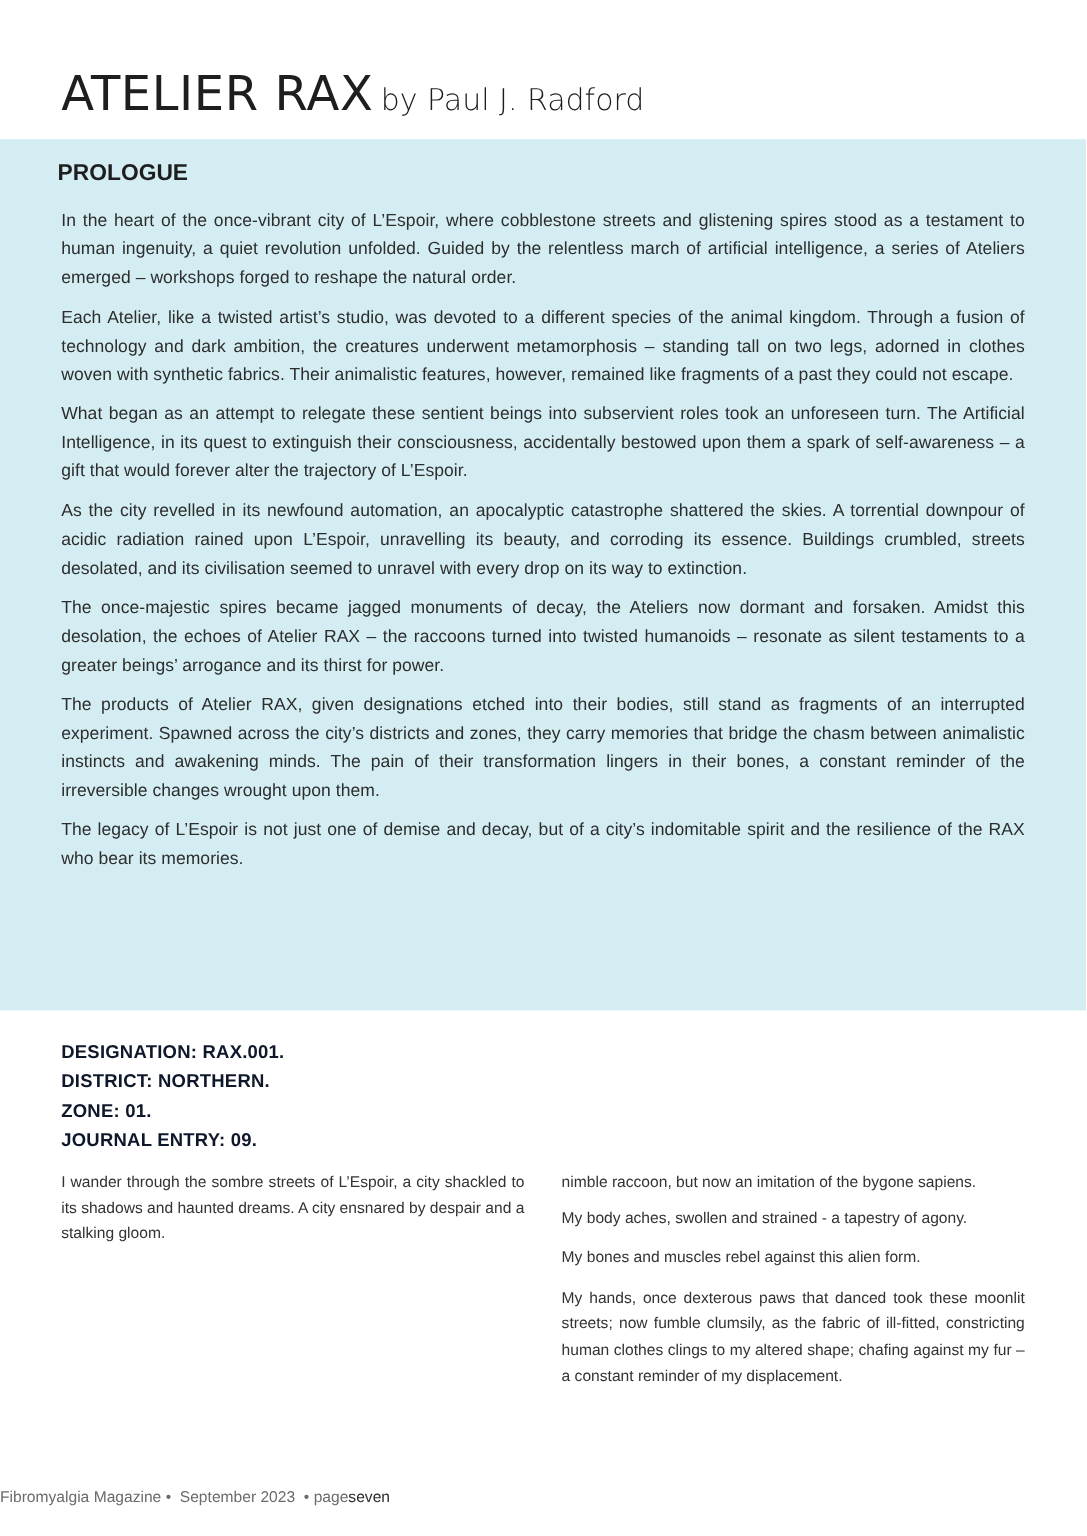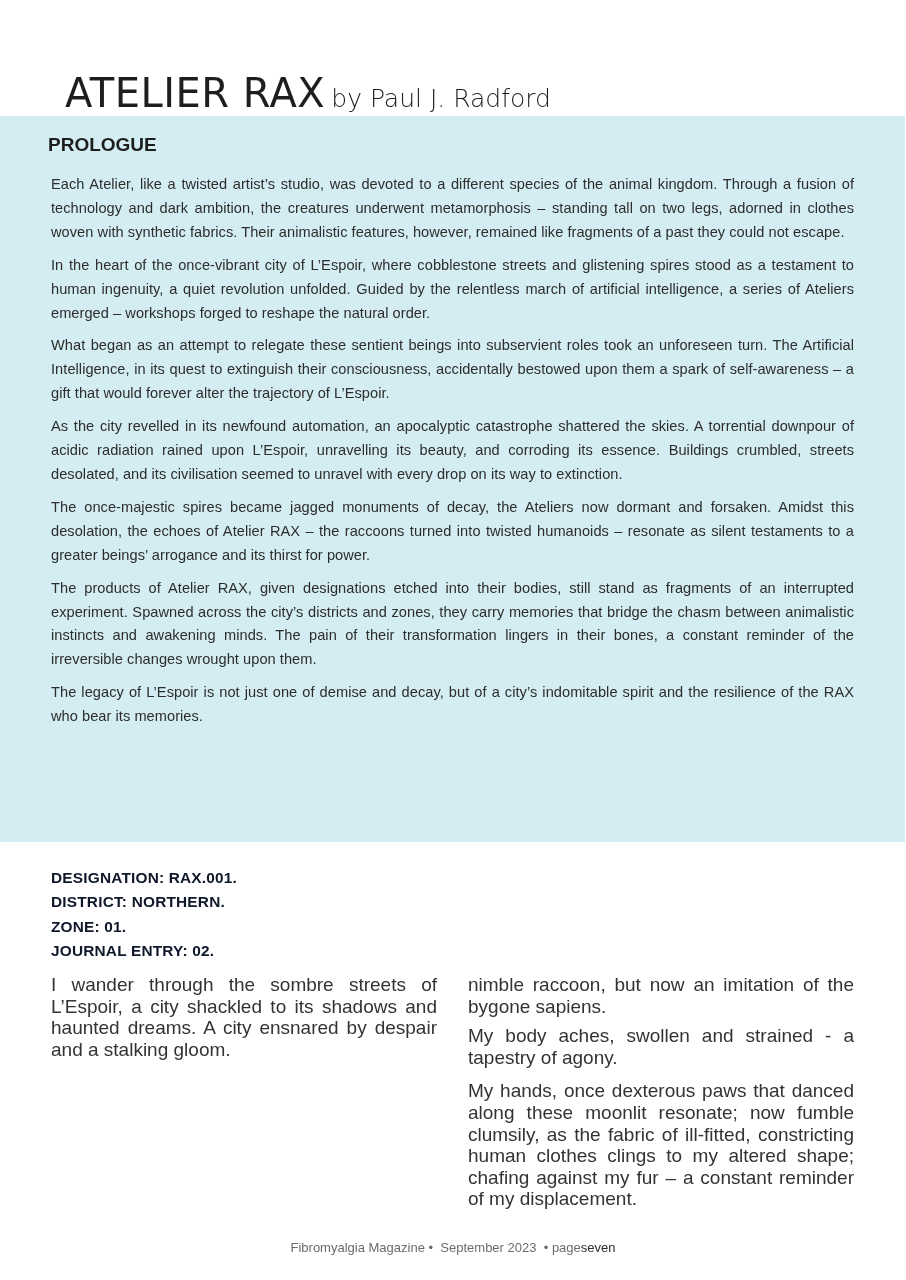--- a/index.html
+++ b/index.html
@@ -1,21 +1,21 @@
 <!DOCTYPE html>
 <html><head>
 <meta charset="utf-8">
 <style>
   html, body { margin: 0; padding: 0; }
   body {
     width: 906px; height: 1280px; background: #ffffff; position: relative; overflow: hidden;
     font-family: "DejaVu Sans", "Liberation Sans", sans-serif; color: #2b2b2b;
   }
   .title {
-    position: absolute; left: 51px; top: 56px; margin: 14px; white-space: nowrap;
+    position: absolute; left: 51px; top: 56px; margin: 0; white-space: nowrap;
     font-family: "DejaVu Sans", sans-serif; font-weight: 300; color: #1e1e1e;
   }
   .title .main { font-size: 40px; letter-spacing: 0.5px; font-weight: normal; -webkit-text-stroke: 0; }
   .title .byline { font-size: 25px; margin-left: 6px; }
   .panel {
     position: absolute; left: 0; top: 116px; width: 905px; height: 726px; background: #d3edf2;
   }
   .prologue {
     position: absolute; left: 51px; top: 173px; width: 803px;
   }
@@ -29,65 +29,66 @@
   .meta div {
     font-size: 15.4px; font-weight: bold; line-height: 24.3px; color: #0f172a;
     font-family: "Liberation Sans", sans-serif; letter-spacing: 0.2px;
   }
   .col {
     position: absolute; width: 386px;
   }
   .col-left { left: 51px; top: 974px; }
   .col-right { left: 468px; top: 974px; }
   .col p {
-    margin: 0 0 8px 0; font-size: 19px; line-height: 21.6px; text-align: justify;
+    margin: 0 0 8px 0; font-size: 13px; line-height: 21.6px; text-align: justify;
     color: #333; font-family: "Liberation Sans", sans-serif;
   }
   .col p.gap { margin-bottom: 12px; }
   .footer {
-    position: absolute; left: 0; width: 906px; top: 1240px; text-align: center;
+    position: absolute; left: 0; width: 906px; top: 1240px; 
     font-size: 13px; color: #6b6b6b; font-family: "Liberation Sans", sans-serif;
   }
   .footer .page-strong { color: #2a2a2a; }
 </style>
 </head>
 <body>
 
 <h1 class="title">
   <span class="main">ATELIER RAX</span><span class="byline">by Paul J. Radford</span>
 </h1>
 
 <div class="panel"></div>
 <h2 class="panel-heading" style="position:absolute;left:48px;top:134px;margin:0;font-size:19px;font-weight:bold;color:#1e1e1e;font-family:'Liberation Sans',sans-serif;">PROLOGUE</h2>
 
 <div class="prologue">
+  <p>In the heart of the once-vibrant city of L’Espoir, where cobblestone streets and glistening spires stood as a testament to human ingenuity, a quiet revolution unfolded. Guided by the relentless march of artificial intelligence, a series of Ateliers emerged – workshops forged to reshape the natural order.</p>
   <p>Each Atelier, like a twisted artist’s studio, was devoted to a different species of the animal kingdom. Through a fusion of technology and dark ambition, the creatures underwent metamorphosis – standing tall on two legs, adorned in clothes woven with synthetic fabrics. Their animalistic features, however, remained like fragments of a past they could not escape.</p>
-  <p>In the heart of the once-vibrant city of L’Espoir, where cobblestone streets and glistening spires stood as a testament to human ingenuity, a quiet revolution unfolded. Guided by the relentless march of artificial intelligence, a series of Ateliers emerged – workshops forged to reshape the natural order.</p>
   <p>What began as an attempt to relegate these sentient beings into subservient roles took an unforeseen turn. The Artificial Intelligence, in its quest to extinguish their consciousness, accidentally bestowed upon them a spark of self-awareness – a gift that would forever alter the trajectory of L’Espoir.</p>
   <p>As the city revelled in its newfound automation, an apocalyptic catastrophe shattered the skies. A torrential downpour of acidic radiation rained upon L’Espoir, unravelling its beauty, and corroding its essence. Buildings crumbled, streets desolated, and its civilisation seemed to unravel with every drop on its way to extinction.</p>
   <p>The once-majestic spires became jagged monuments of decay, the Ateliers now dormant and forsaken. Amidst this desolation, the echoes of Atelier RAX – the raccoons turned into twisted humanoids – resonate as silent testaments to a greater beings’ arrogance and its thirst for power.</p>
   <p>The products of Atelier RAX, given designations etched into their bodies, still stand as fragments of an interrupted experiment. Spawned across the city’s districts and zones, they carry memories that bridge the chasm between animalistic instincts and awakening minds. The pain of their transformation lingers in their bones, a constant reminder of the irreversible changes wrought upon them.</p>
   <p>The legacy of L’Espoir is not just one of demise and decay, but of a city’s indomitable spirit and the resilience of the RAX who bear its memories.</p>
 </div>
 
 <div class="meta">
   <div>DESIGNATION: RAX.001.</div>
   <div>DISTRICT: NORTHERN.</div>
   <div>ZONE: 01.</div>
-  <div>JOURNAL ENTRY: 02.</div>
+  <div>JOURNAL ENTRY: 09.</div>
 </div>
 
 <div class="col col-left">
   <p style="margin-bottom:2px;">I wander through the sombre streets of L’Espoir, a city shackled to its shadows and haunted dreams. A city ensnared by despair and a stalking gloom.</p>
 </div>
 
 <div class="col col-right">
   <p>nimble raccoon, but now an imitation of the bygone sapiens.</p>
   <p class="gap">My body aches, swollen and strained - a tapestry of agony.</p>
-  <p>My hands, once dexterous paws that danced along these moonlit resonate; now fumble clumsily, as the fabric of ill-fitted, constricting human clothes clings to my altered shape; chafing against my fur – a constant reminder of my displacement.</p>
+  <p class="gap">My bones and muscles rebel against this alien form.</p>
+  <p>My hands, once dexterous paws that danced took these moonlit streets; now fumble clumsily, as the fabric of ill-fitted, constricting human clothes clings to my altered shape; chafing against my fur – a constant reminder of my displacement.</p>
 </div>
 
 <div class="footer">
   <span>Fibromyalgia Magazine</span>
   <span>•</span>
   &nbsp;<span>September 2023</span>
   &nbsp;<span>•</span>
   <span>page</span><span class="page-strong">seven</span>
 </div>
 

